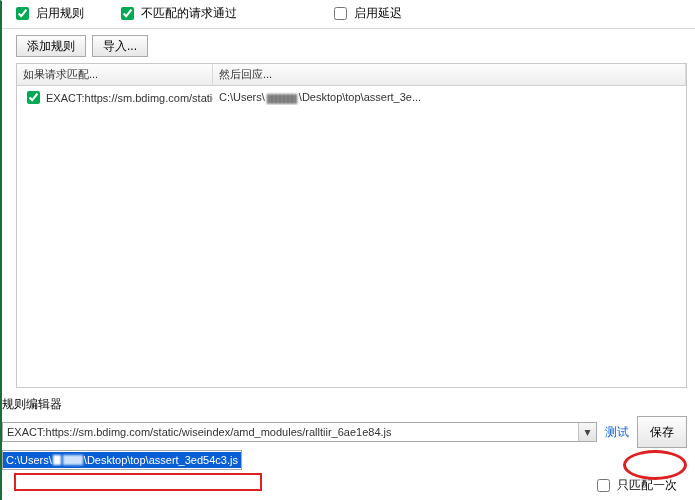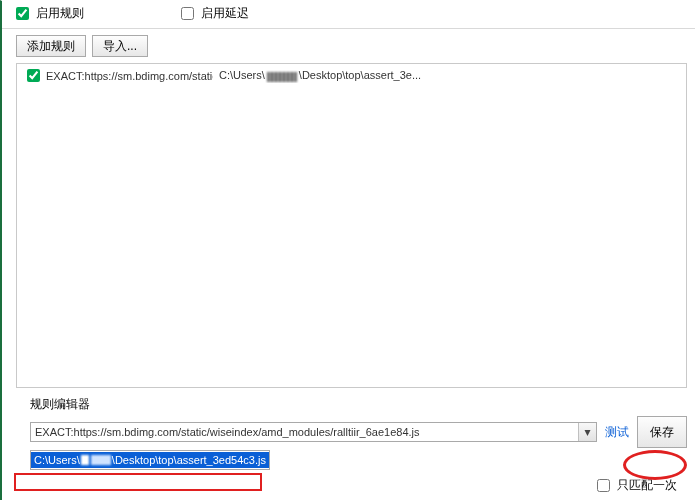--- a/index.html
+++ b/index.html
@@ -103,21 +103,21 @@
     display: inline-block;
     width: 30px;
     height: 10px;
     background: repeating-linear-gradient(90deg,#666 0 2px,#999 2px 4px);
     filter: blur(1.2px);
     vertical-align: middle;
     margin: 0 2px;
   }
 
   .editorblock {
-    padding: 2px 8px 6px 28px;
+    padding: 2px 8px 6px 0;
   }
   .editorlabel {
     font-size: 12px;
     padding: 2px 0;
   }
   .editrow {
     display: flex;
     align-items: center;
     gap: 4px;
     padding: 1px 0;
@@ -220,32 +220,40 @@
 </head>
 <body>
 
 <div class="root">
 
   <div class="topbar">
     <label class="cb">
       <input type="checkbox" checked="" style="">
       <span>启用规则</span>
     </label>
+    <label class="cb">
+      <input type="checkbox" checked="" style="">
+      <span>不匹配的请求通过</span>
+    </label>
     <label class="cb" style="margin-left:60px">
       <input type="checkbox" style="">
       <span>启用延迟</span>
     </label>
   </div>
 
   <div class="btnrow">
     <button class="btn">添加规则</button>
     <button class="btn">导入...</button>
   </div>
 
   <div class="listarea">
+    <div class="listheader">
+      <div class="col col-match">如果请求匹配...</div>
+      <div class="col col-respond">然后回应...</div>
+    </div>
     <div class="listbody">
       <div class="row">
         <div class="cell cell-match">
           <input type="checkbox" checked="" style="accent-color: rgb(0, 170, 85);">
           <span>EXACT:https://sm.bdimg.com/static/wiseind...</span>
         </div>
         <div class="cell cell-respond">
           <span>C:\Users\</span><span class="blurspan"></span><span>\Desktop\top\assert_3e...</span>
         </div>
       </div>

